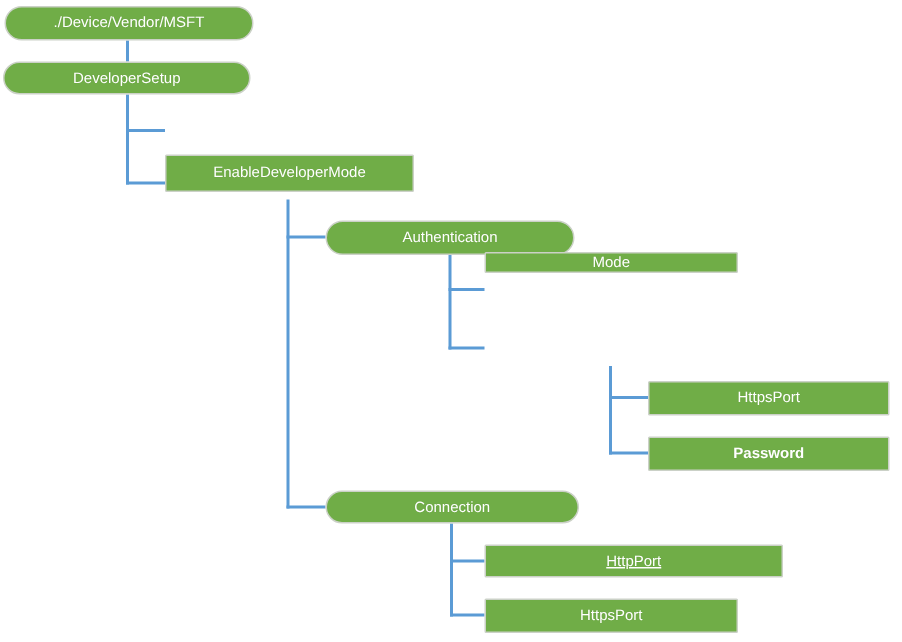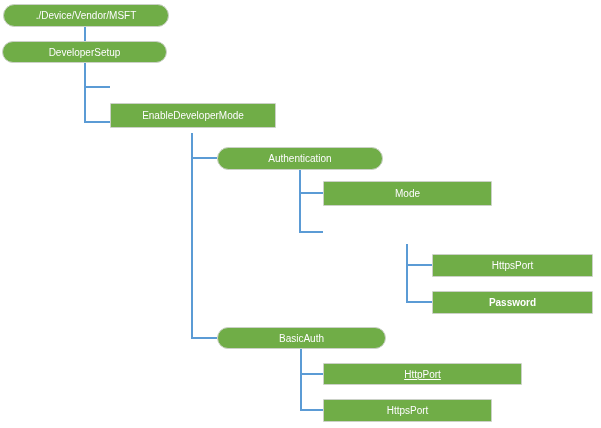--- a/index.html
+++ b/index.html
@@ -62,26 +62,26 @@
 
   <div class="node pill" style="left:3px;top:4px;width:166px;height:23px;">./Device/Vendor/MSFT</div>
 
   <div class="node pill" style="left:2px;top:41px;width:165px;height:22px;">DeveloperSetup</div>
 
   <div class="node rect" style="left:110px;top:75px;width:166px;height:25px;margin-top:28px;">EnableDeveloperMode</div>
 
 
   <div class="node pill" style="left:217px;top:147px;width:166px;height:23px;">Authentication</div>
 
-  <div class="node rect" style="left:323px;top:181px;width:169px;height:25px;">Mode</div>
+  <div class="node rect" style="left:323px;top:168px;width:169px;height:14px;">Mode</div>
 
 
   <div class="node rect" style="left:432px;top:254px;width:161px;height:23px;">HttpsPort</div>
 
   <div class="node rect" style="left:432px;top:291px;width:161px;height:23px;font-weight:bold;">Password</div>
 
-  <div class="node pill" style="left:217px;top:327px;width:169px;height:22px;">BasicAuth</div>
+  <div class="node pill" style="left:217px;top:327px;width:169px;height:22px;">Connection</div>
 
   <div class="node rect" style="left:323px;top:363px;width:199px;height:22px;text-decoration:underline;">HttpPort</div>
 
   <div class="node rect" style="left:323px;top:399px;width:169px;height:23px;">HttpsPort</div>
 
 </div>
 
 </body></html>

